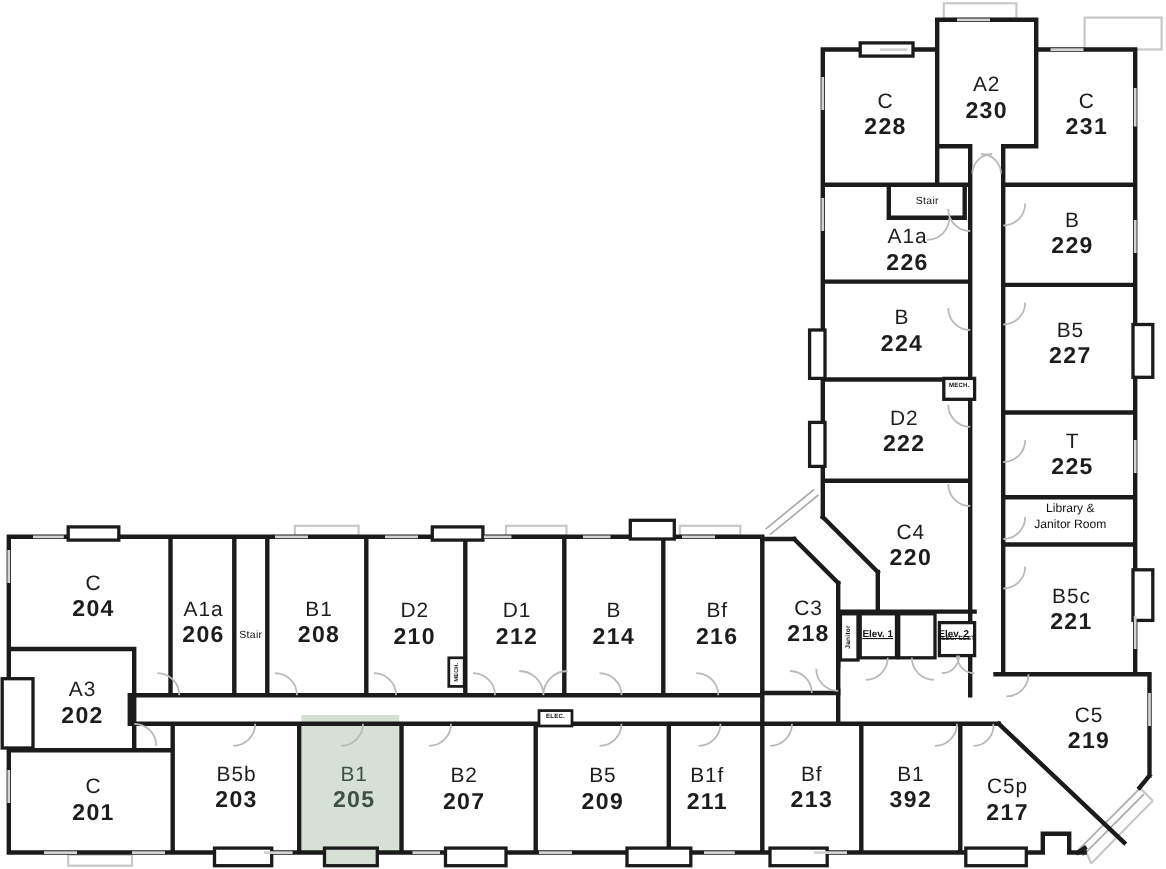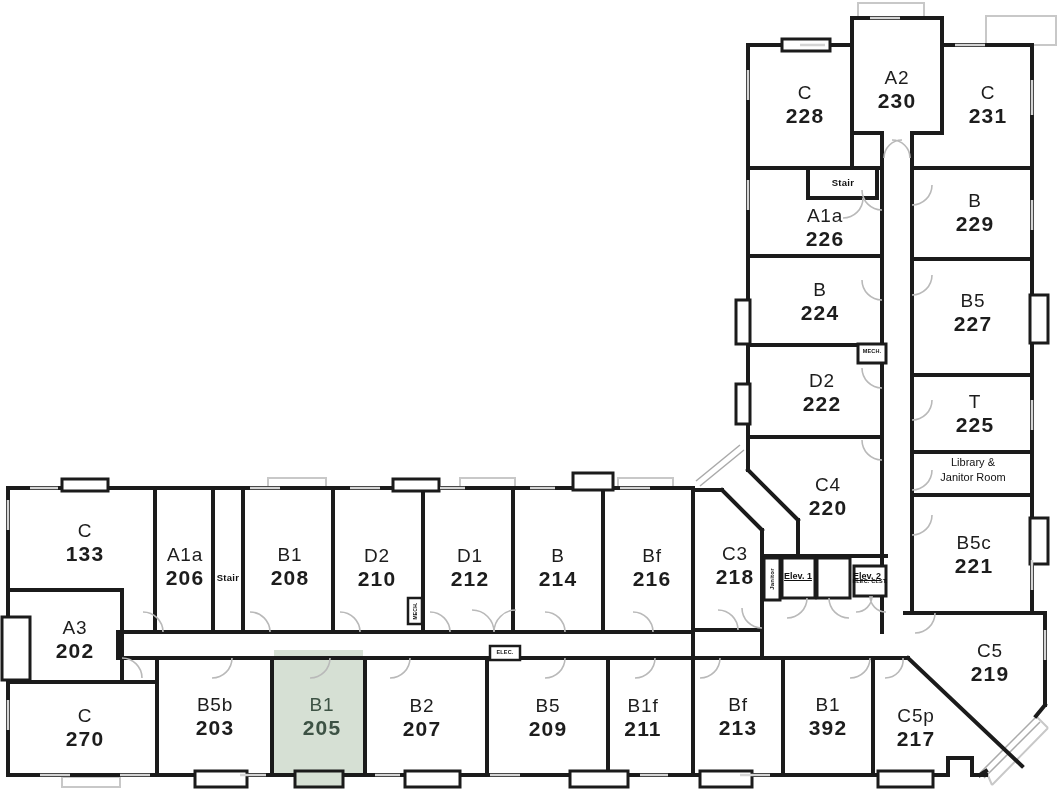--- a/index.html
+++ b/index.html
@@ -5,21 +5,21 @@
   html,body{margin:0;padding:0;background:#ffffff;}
   #plan{position:relative;width:1060px;height:790px;background:#fff;overflow:hidden;
         font-family:"Liberation Sans","DejaVu Sans",sans-serif;}
   #plan svg{position:absolute;left:0;top:0;}
   .rl{position:absolute;transform:translateX(-50%);text-align:center;line-height:1.18;
       color:#1d1d1d;white-space:nowrap;cursor:pointer;}
   .rl .t{display:block;font-size:19px;font-weight:500;letter-spacing:.8px;}
   .rl .n{display:block;font-size:21px;font-weight:800;letter-spacing:1.2px;}
   .rl.hl{color:#3d5244;}
   .sl{position:absolute;transform:translateX(-50%);color:#111;white-space:nowrap;}
-  .stair{font-size:9.5px;font-weight:700;letter-spacing:.3px;}
+  .stair{font-size:9.5px;font-weight:400;letter-spacing:.3px;}
   .elev{font-size:9px;font-weight:600;text-decoration:underline;}
   .tiny{font-size:5.5px;font-weight:700;letter-spacing:.2px;}
   .vert{transform:translate(-50%,-50%) rotate(-90deg);}
   .lib{font-size:11px;font-weight:400;line-height:1.35;text-align:center;}
 </style>
 </head>
 <body>
 
 <div id="plan">
 <svg width="1060" height="790" viewBox="0 0 1060 790">
@@ -138,33 +138,33 @@
     <path d="M884,158 A18,18 0 0 1 902,140 M910,158 A18,18 0 0 0 892,140"></path>
     <path d="M787,618 A20,20 0 0 0 807,598 M849,618 A20,20 0 0 1 829,598"></path>
     <path d="M856,612 A16,16 0 0 0 872,596 M886,612 A16,16 0 0 1 870,596"></path>
     <path d="M742,608 A20,20 0 0 0 762,628"></path>
     <path d="M843,218 A20,20 0 0 0 863,198"></path>
   </g>
 </svg>
 
   <div class="rl" style="left:85px;top:705px">
       <span class="t">C</span>
-      <span class="n">270</span>
+      <span class="n">201</span>
     </div>
   <div class="rl" style="left:75px;top:617px">
       <span class="t">A3</span>
       <span class="n">202</span>
     </div>
   <div class="rl" style="left:215px;top:694px">
       <span class="t">B5b</span>
       <span class="n">203</span>
     </div>
   <div class="rl" style="left:85px;top:520px">
       <span class="t">C</span>
-      <span class="n">133</span>
+      <span class="n">204</span>
     </div>
   <div class="rl hl" style="left:322px;top:694px">
       <span class="t">B1</span>
       <span class="n">205</span>
     </div>
   <div class="rl" style="left:185px;top:544px">
       <span class="t">A1a</span>
       <span class="n">206</span>
     </div>
   <div class="rl" style="left:422px;top:695px">

